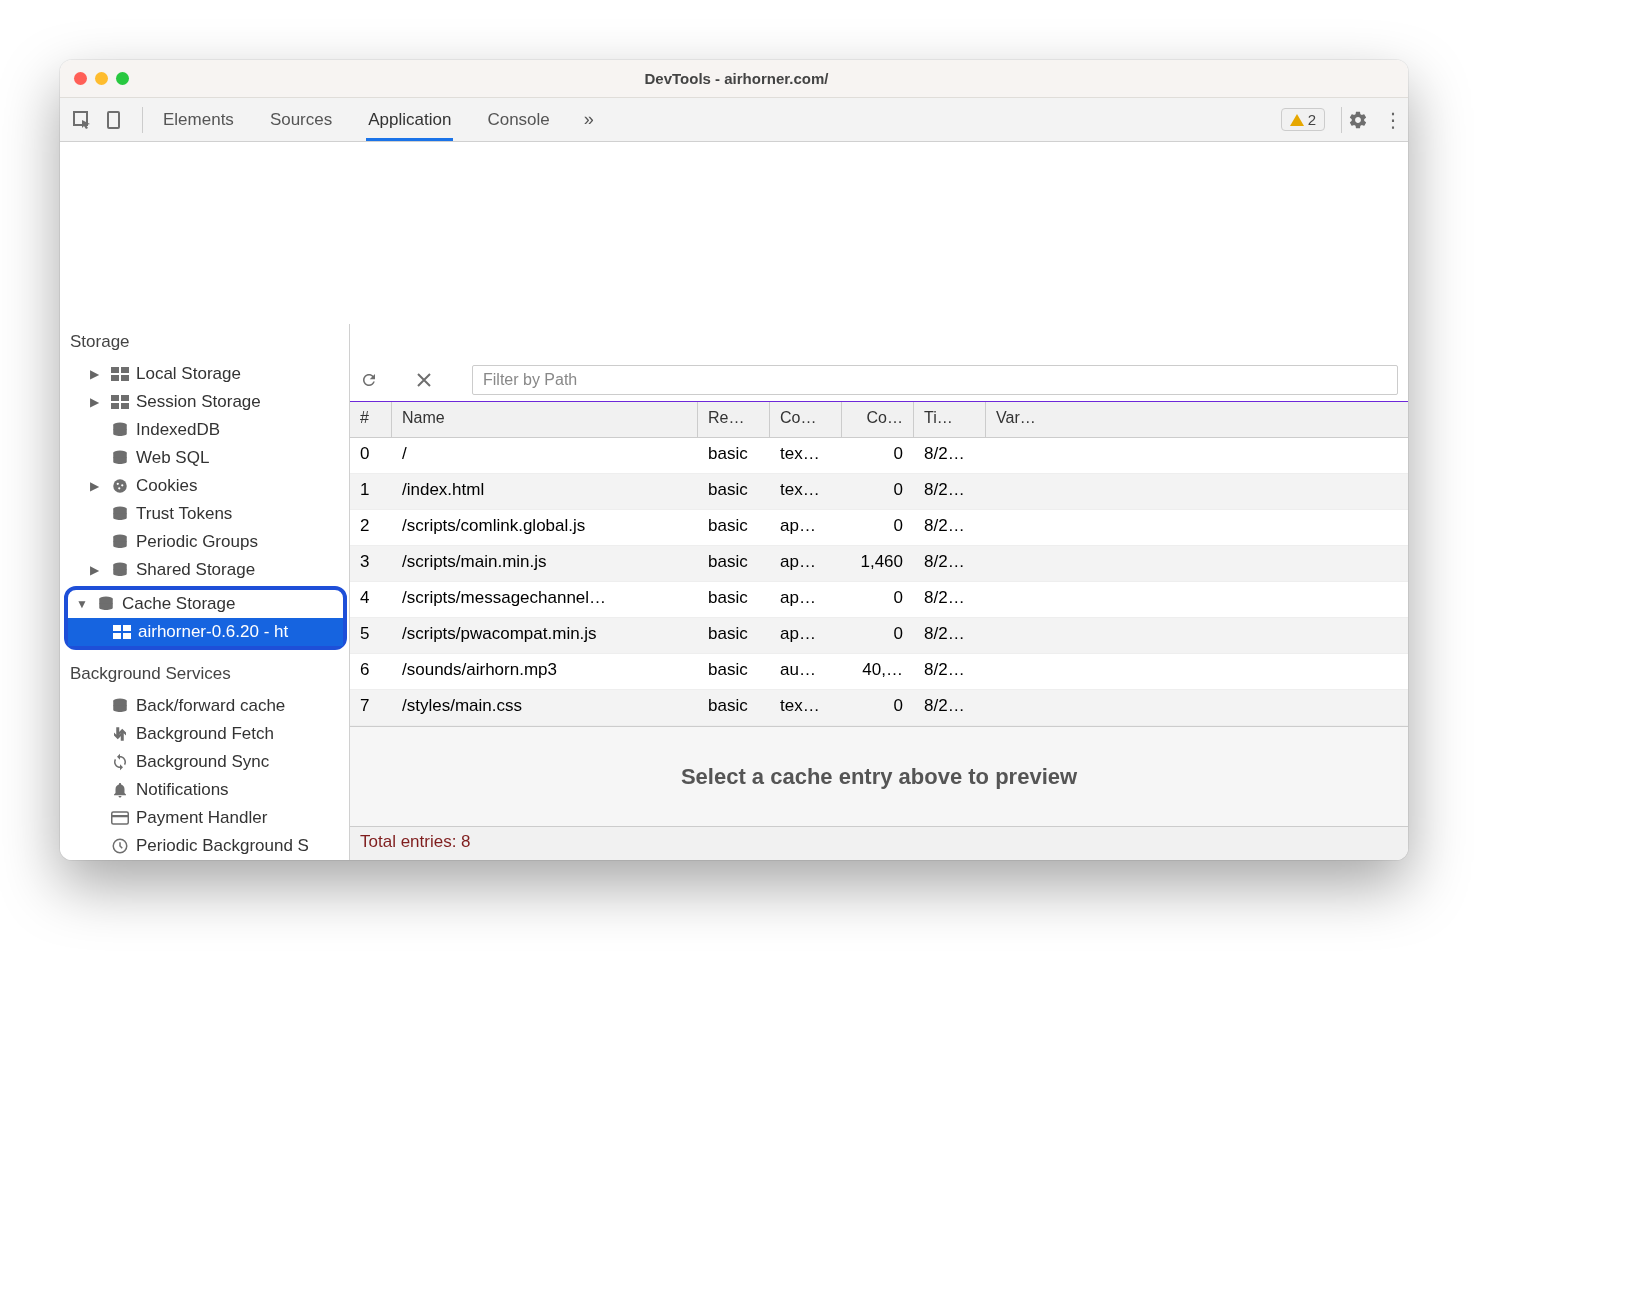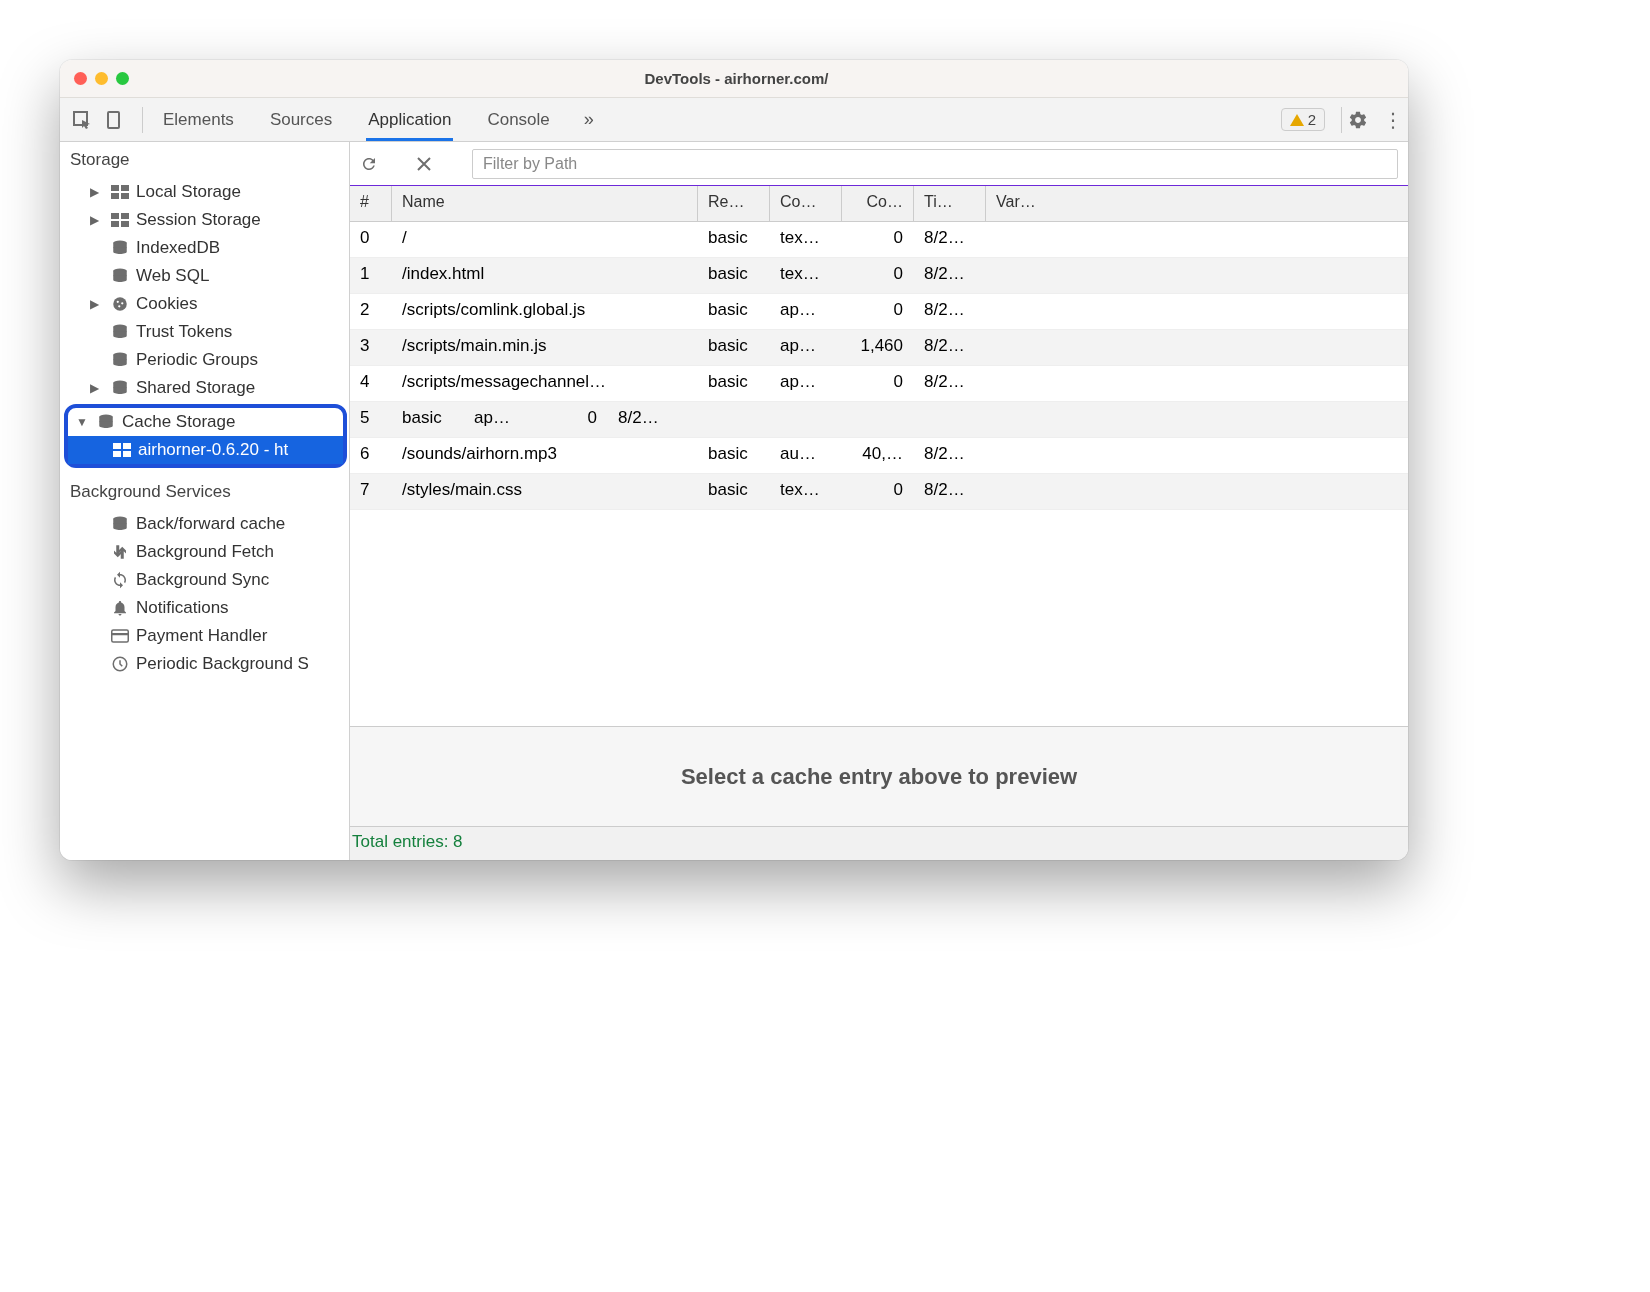--- a/index.html
+++ b/index.html
@@ -53,21 +53,21 @@
   height: 3px; background: #1a73e8;
 }
 .tabbar .chev { margin-left: 20px; font-size: 18px; color: #555; }
 .tabbar .spacer { flex: 1; }
 .warn-badge {
   display: flex; align-items: center; gap: 4px;
   background: #f1f1f1; border: 1px solid #ccc; border-radius: 4px;
   padding: 2px 8px; font-size: 15px; color: #444; margin-right: 10px;
 }
 .gear, .kebab { width: 30px; text-align: center; font-size: 20px; color: #666; cursor: pointer; }
-.content { flex: 1; display: flex; overflow: hidden; }
+.content { flex: 1; display: flex; overflow: hidden; align-items: flex-end; }
 .sidebar {
   width: 290px;
   border-right: 1px solid #d0d0d0;
   overflow: hidden;
   font-size: 17px;
   color: #333;
   background: #fff;
 }
 .side-head { padding: 8px 10px; color: #444; }
 .tree-item {
@@ -120,21 +120,21 @@
 .c-var { flex: 1; }
 .tbody-wrap { flex: 1; background: #fff; overflow: hidden; }
 .preview {
   border-top: 1px solid #ccc; height: 100px;
   display: flex; align-items: center; justify-content: center;
   font-size: 22px; font-weight: 600; color: #555;
   background: #f6f6f6;
 }
 .footer {
   border-top: 1px solid #ccc; height: 34px;
-  padding: 5px 2px; font-size: 17px; color: #15803d;
+  padding: 5px 10px; font-size: 17px; color: #7f1d1d;
   background: #f1f1f1;
 }
 svg { display: block; }
 .warn-tri { width: 0; height: 0; border-left: 7px solid transparent; border-right: 7px solid transparent; border-bottom: 12px solid #e6a700; position: relative; }
 </style>
 </head>
 <body>
 
 <div class="window">
   <div class="titlebar">
@@ -433,20 +433,21 @@
               <div class="cell c-idx">4</div>
               <div class="cell c-name">/scripts/messagechannel…</div>
               <div class="cell c-re">basic</div>
               <div class="cell c-co1">ap…</div>
               <div class="cell c-co2">0</div>
               <div class="cell c-ti">8/2…</div>
               <div class="cell c-var"></div>
             </div>
             <div class="row">
               <div class="cell c-idx">5</div>
+              <div class="cell c-name">/scripts/pwacompat.min.js</div>
               <div class="cell c-re">basic</div>
               <div class="cell c-co1">ap…</div>
               <div class="cell c-co2">0</div>
               <div class="cell c-ti">8/2…</div>
               <div class="cell c-var"></div>
             </div>
             <div class="row">
               <div class="cell c-idx">6</div>
               <div class="cell c-name">/sounds/airhorn.mp3</div>
               <div class="cell c-re">basic</div>

